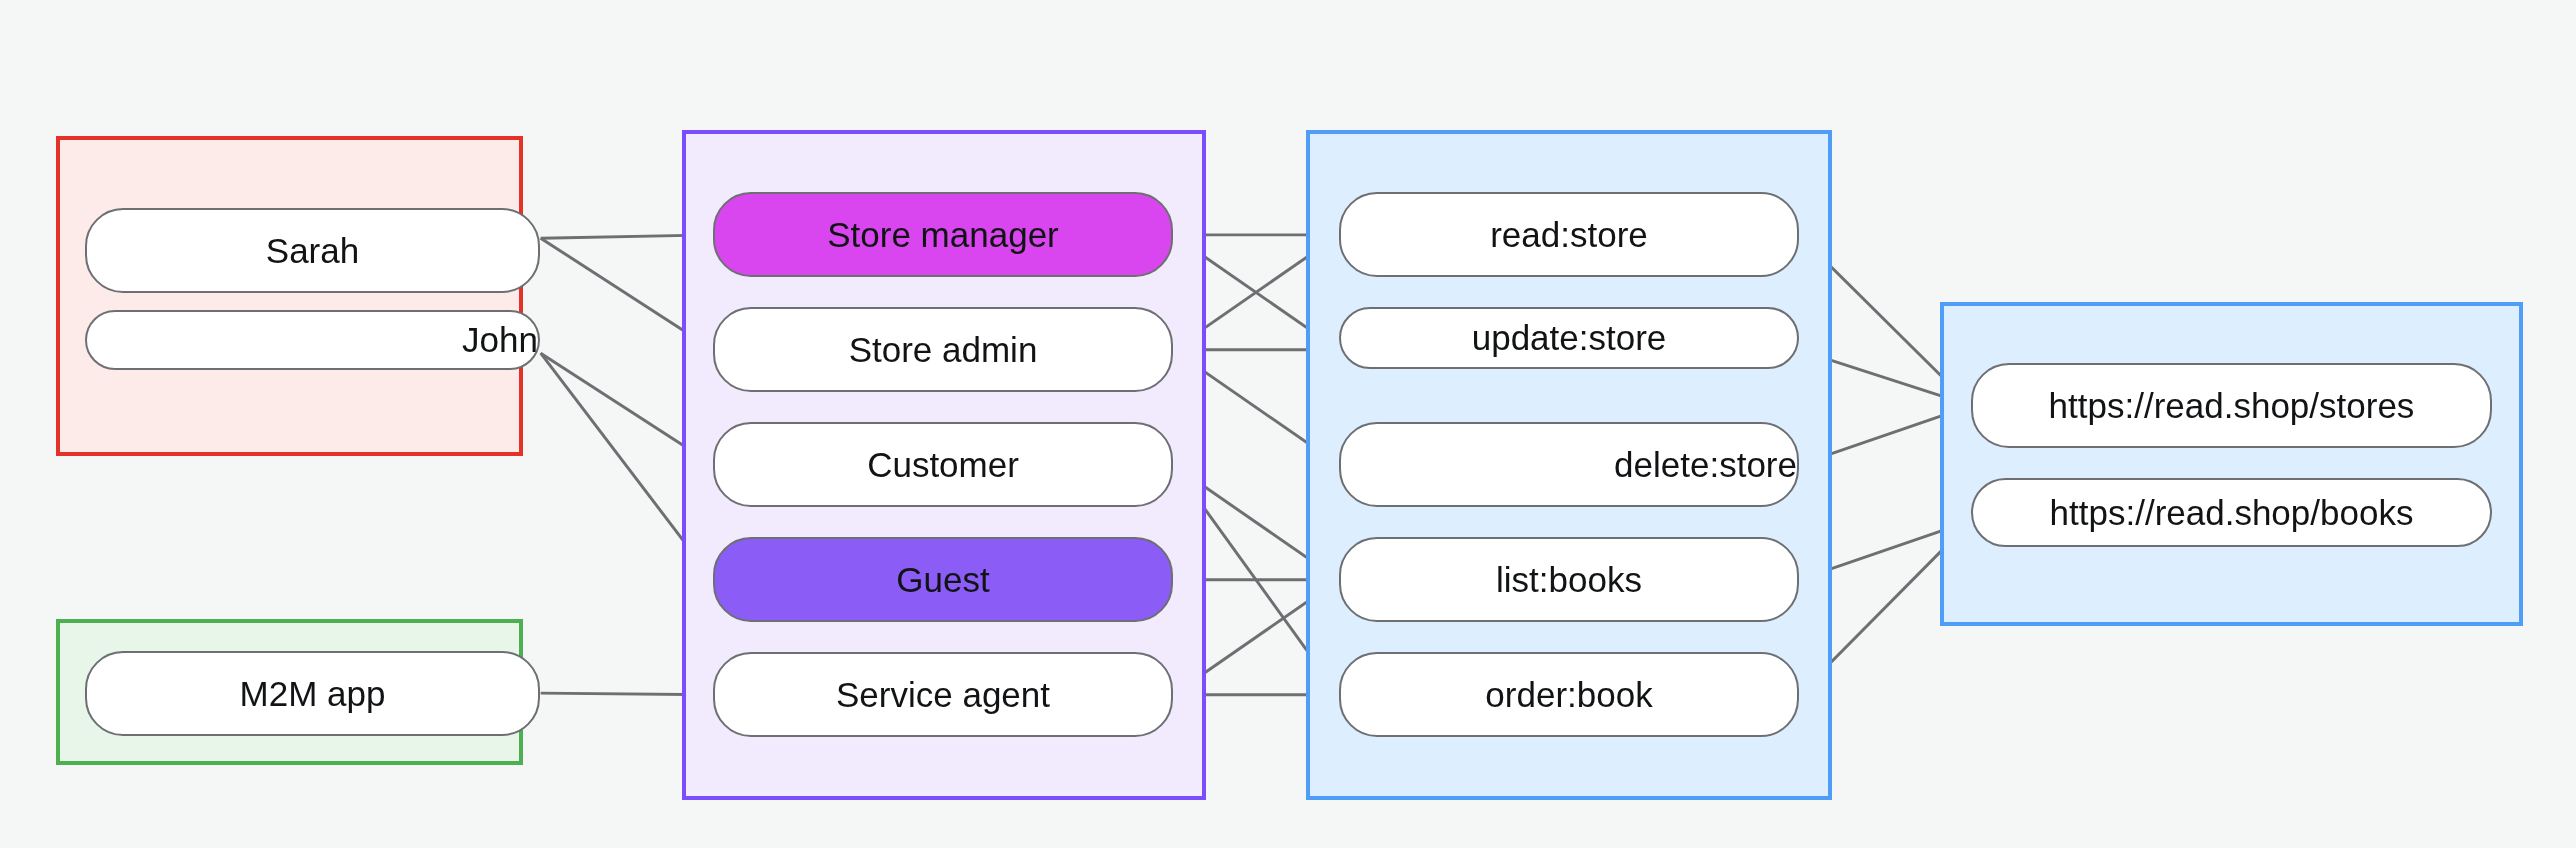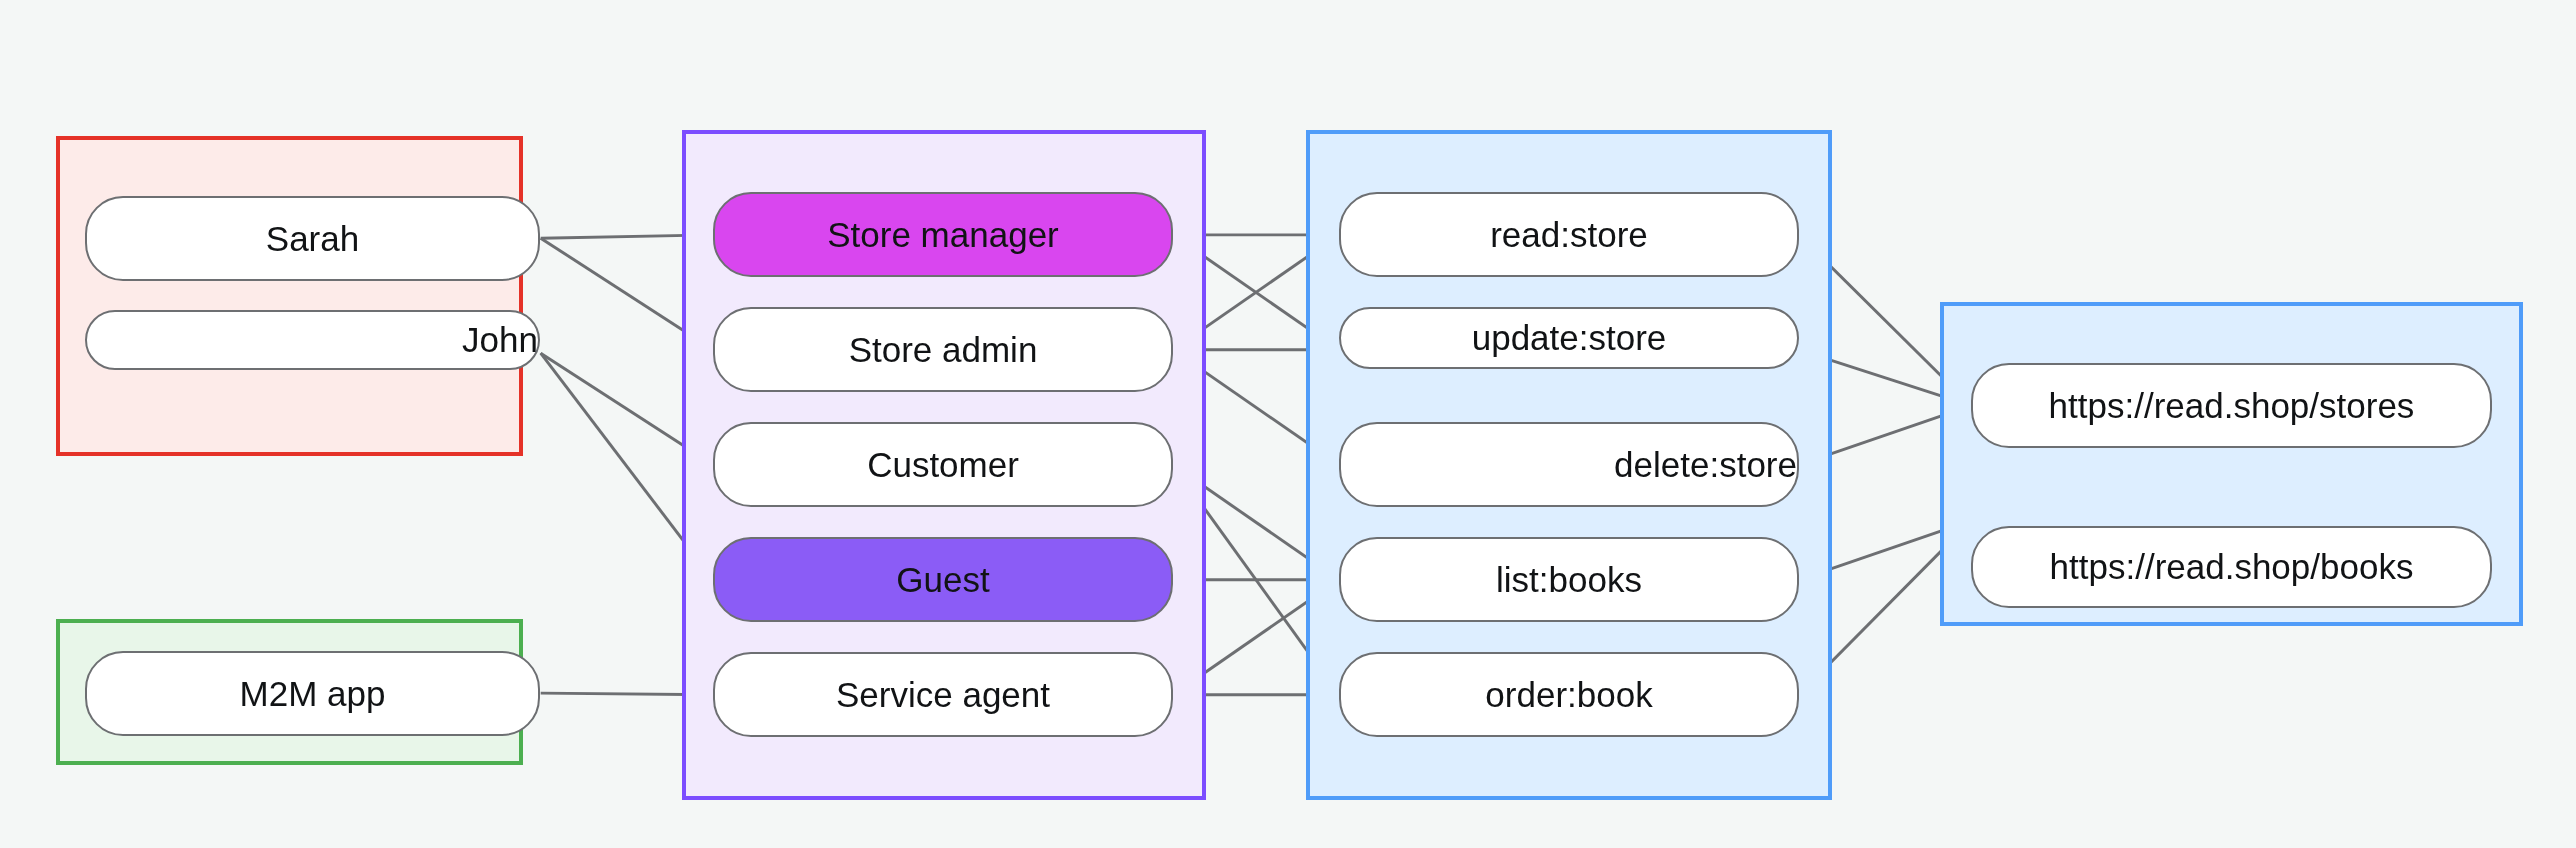--- a/index.html
+++ b/index.html
@@ -86,21 +86,21 @@
       <circle cx="1534.3622448979593" cy="401.0051020408163" r="9" fill="#6d6f72"></circle>
       <circle cx="1534.3622448979593" cy="532.7908163265306" r="9" fill="#6d6f72"></circle>
       <circle cx="1534.3622448979593" cy="664.5765306122449" r="9" fill="#6d6f72"></circle>
       <circle cx="1534.3622448979593" cy="796.3622448979592" r="9" fill="#6d6f72"></circle>
       <circle cx="2259.183673469388" cy="465.015306122449" r="9" fill="#6d6f72"></circle>
       <circle cx="2259.183673469388" cy="596.8010204081633" r="9" fill="#6d6f72"></circle>
     </svg>
   <div id="groups-layer">
       <div class="group-title" style="left: 53px; top: 56px;"></div>
       <div class="group-box" style="left: 56px; top: 136px; width: 467px; height: 320px; border-color: rgb(229, 50, 40); background: rgb(253, 235, 233);"></div>
-      <div class="node" style="left: 85px; top: 196px; width: 455px; height: 85px; border-color: rgb(109, 111, 114); background: rgb(255, 255, 255);">
+      <div class="node" style="left: 85px; top: 208px; width: 455px; height: 85px; border-color: rgb(109, 111, 114); background: rgb(255, 255, 255);">
         <span>Sarah</span>
       </div>
       <div class="node" style="left: 85px; top: 310px; width: 455px; height: 60px; border-color: rgb(109, 111, 114); background: rgb(255, 255, 255); justify-content: flex-end;">
         <span>John</span>
       </div>
       <div class="group-title" style="left: 53px; top: 537px;"></div>
       <div class="group-box" style="left: 56px; top: 619px; width: 467px; height: 146px; border-color: rgb(76, 175, 80); background: rgb(232, 246, 233);"></div>
       <div class="node" style="left: 85px; top: 651px; width: 455px; height: 85px; border-color: rgb(109, 111, 114); background: rgb(255, 255, 255);">
         <span>M2M app</span>
       </div>
@@ -136,18 +136,18 @@
         <span>list:books</span>
       </div>
       <div class="node" style="left: 1339px; top: 652px; width: 460px; height: 85px; border-color: rgb(109, 111, 114); background: rgb(255, 255, 255);">
         <span>order:book</span>
       </div>
       <div class="group-title" style="left: 1940px; top: 223px;"></div>
       <div class="group-box" style="left: 1940px; top: 302px; width: 583px; height: 324px; border-color: rgb(79, 156, 249); background: rgb(221, 238, 255);"></div>
       <div class="node" style="left: 1971px; top: 363px; width: 521px; height: 85px; border-color: rgb(109, 111, 114); background: rgb(255, 255, 255);">
         <span>https://read.shop/stores</span>
       </div>
-      <div class="node" style="left: 1971px; top: 478px; width: 521px; height: 82px; border-color: rgb(109, 111, 114); background: rgb(255, 255, 255); margin-top: 48px;">
+      <div class="node" style="left: 1971px; top: 478px; width: 521px; height: 69px; border-color: rgb(109, 111, 114); background: rgb(255, 255, 255);">
         <span>https://read.shop/books</span>
       </div>
     </div>
 </div>
 
 
 </body></html>

